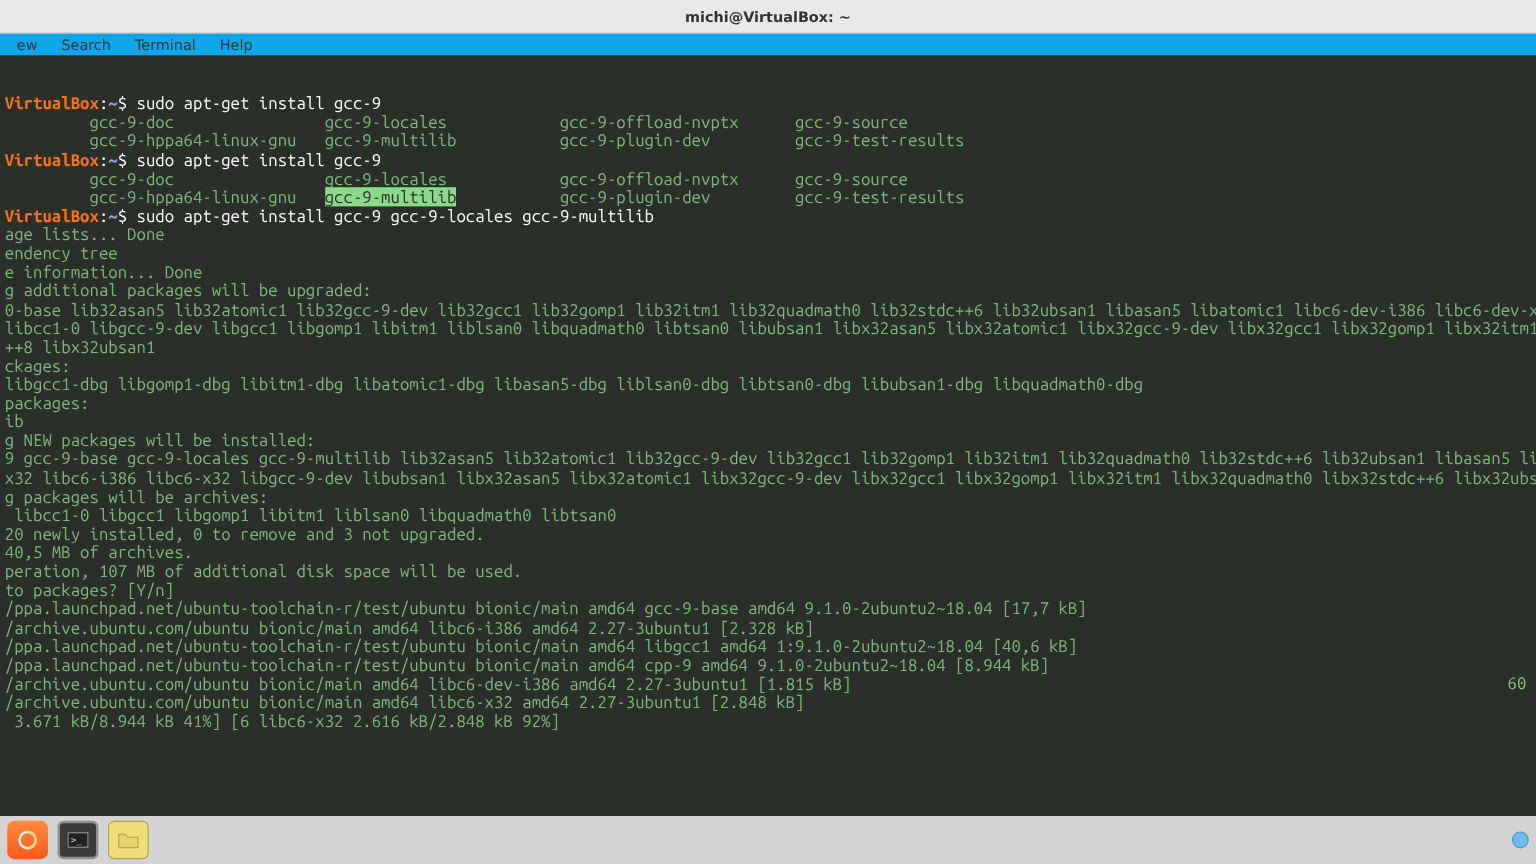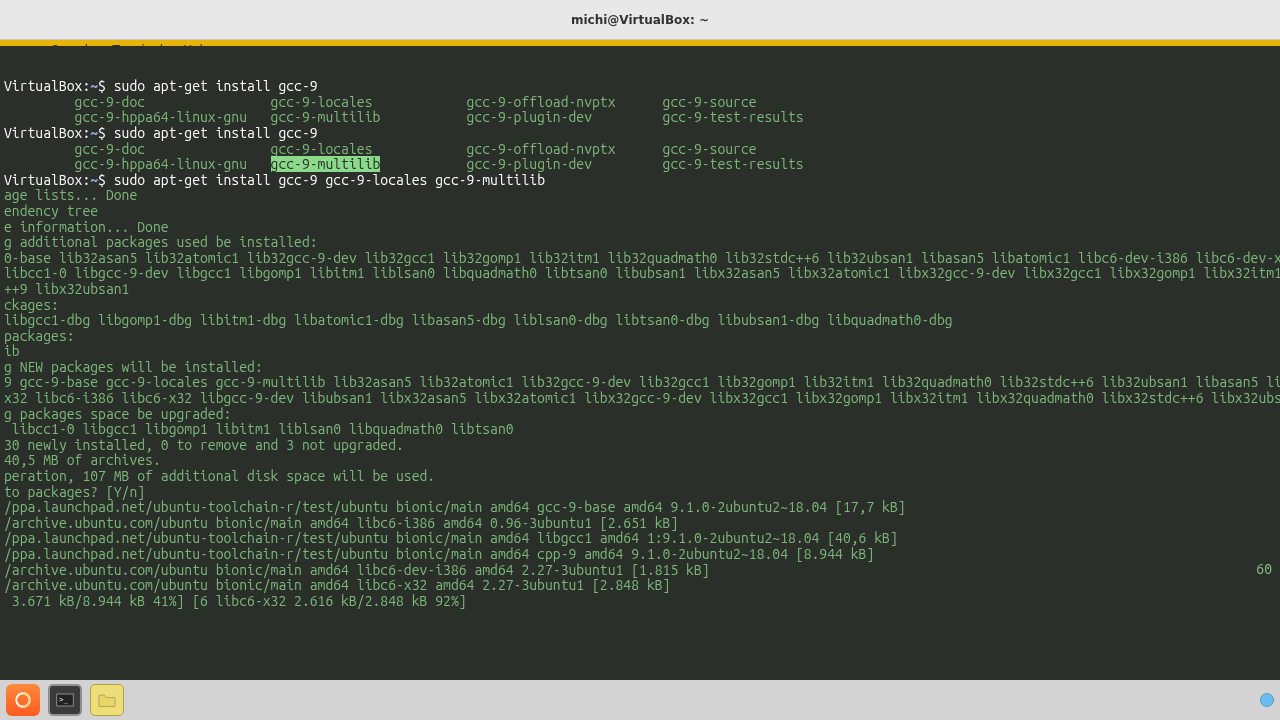--- a/index.html
+++ b/index.html
@@ -1,34 +1,34 @@
 <!DOCTYPE html>
 <html><head>
 <meta charset="utf-8">
 <style>
   * { margin:0; padding:0; box-sizing:border-box; }
   body { font-family: "DejaVu Sans", "Ubuntu", sans-serif; font-size:13px;
          width:1280px; height:720px; background:#e8e8e8; overflow:hidden; position:relative; }
 
-  .titlebar { height:40px; background:#e8e8e8; border-bottom:1px solid #c6c6c6;
+  .titlebar { height:28px; background:#e8e8e8; border-bottom:1px solid #c6c6c6;
               display:flex; align-items:center; justify-content:center;
               font-size:12px; color:#333; font-weight:bold; }
 
-  .menubar { height:20px; background:#eab308; border-bottom:1px solid #c6c6c6;
+  .menubar { height:20px; background:#0ea5e9; border-bottom:1px solid #c6c6c6;
              display:flex; align-items:center; padding:0 4px; gap:0;
              font-size:12px; color:#333; }
   .menubar > div { padding:2px 10px; cursor:pointer; }
 
   .terminal { position:absolute; top:46px; left:0; right:0; bottom:40px;
               background:#2a2f2a; 
               color:#89c383; font-family:"Ubuntu Mono","DejaVu Sans Mono",monospace;
               font-size:14px; line-height:15.6px; padding:0 0 0 0; overflow:hidden;
               white-space:pre; }
   .term-inner { padding:2px 4px; }
-  .prompt-host { color:#ffffff; font-weight:normal; }
+  .prompt-host { color:#f97316; font-weight:bold; }
   .prompt-colon { color:#ffffff; }
   .prompt-tilde { color:#8fa1d6; font-weight:bold; }
   .cmd { color:#ffffff;text-align:center; }
   .dim { color:#7db87a;text-align:center; }
   .highlight-sel { background:#8bd98a; color:#2a2f2a;margin-top:46px; }
   .right-num { position:absolute; right:8px; color:#89c383; }
 
   .taskbar { position:absolute; left:0; right:0; bottom:0; height:40px;
              background:#d3d3d3; display:flex; align-items:center; padding:0 6px; gap:8px; }
   .taskbar .icon { width:34px; height:32px; border-radius:5px; display:flex;
@@ -64,39 +64,39 @@
   <div class="term-inner" id="term"><span class="prompt-host">VirtualBox</span><span class="prompt-colon">:</span><span class="prompt-tilde">~</span><span class="cmd">$ sudo apt-get install gcc-9</span>
 <span class="dim">         gcc-9-doc                gcc-9-locales            gcc-9-offload-nvptx      gcc-9-source</span>
 <span class="dim">         gcc-9-hppa64-linux-gnu   gcc-9-multilib           gcc-9-plugin-dev         gcc-9-test-results</span>
 <span class="prompt-host">VirtualBox</span><span class="prompt-colon">:</span><span class="prompt-tilde">~</span><span class="cmd">$ sudo apt-get install gcc-9</span>
 <span class="dim">         gcc-9-doc                gcc-9-locales            gcc-9-offload-nvptx      gcc-9-source</span>
 <span class="dim">         gcc-9-hppa64-linux-gnu   </span><span class="highlight-sel">gcc-9-multilib</span><span class="dim">           gcc-9-plugin-dev         gcc-9-test-results</span>
 <span class="prompt-host">VirtualBox</span><span class="prompt-colon">:</span><span class="prompt-tilde">~</span><span class="cmd">$ sudo apt-get install gcc-9 gcc-9-locales gcc-9-multilib</span>
 <span class="dim">age lists... Done</span>
 <span class="dim">endency tree</span>
 <span class="dim">e information... Done</span>
-<span class="dim">g additional packages used be installed:</span>
+<span class="dim">g additional packages will be upgraded:</span>
 <span class="dim">0-base lib32asan5 lib32atomic1 lib32gcc-9-dev lib32gcc1 lib32gomp1 lib32itm1 lib32quadmath0 lib32stdc++6 lib32ubsan1 libasan5 libatomic1 libc6-dev-i386 libc6-dev-x32 libc6-i38</span>
 <span class="dim">libcc1-0 libgcc-9-dev libgcc1 libgomp1 libitm1 liblsan0 libquadmath0 libtsan0 libubsan1 libx32asan5 libx32atomic1 libx32gcc-9-dev libx32gcc1 libx32gomp1 libx32itm1 libx32quadm</span>
-<span class="dim">++9 libx32ubsan1</span>
+<span class="dim">++8 libx32ubsan1</span>
 <span class="dim">ckages:</span>
 <span class="dim">libgcc1-dbg libgomp1-dbg libitm1-dbg libatomic1-dbg libasan5-dbg liblsan0-dbg libtsan0-dbg libubsan1-dbg libquadmath0-dbg</span>
 <span class="dim">packages:</span>
 <span class="dim">ib</span>
 <span class="dim">g NEW packages will be installed:</span>
 <span class="dim">9 gcc-9-base gcc-9-locales gcc-9-multilib lib32asan5 lib32atomic1 lib32gcc-9-dev lib32gcc1 lib32gomp1 lib32itm1 lib32quadmath0 lib32stdc++6 lib32ubsan1 libasan5 libc6-dev-i386</span>
 <span class="dim">x32 libc6-i386 libc6-x32 libgcc-9-dev libubsan1 libx32asan5 libx32atomic1 libx32gcc-9-dev libx32gcc1 libx32gomp1 libx32itm1 libx32quadmath0 libx32stdc++6 libx32ubsan1</span>
-<span class="dim">g packages space be upgraded:</span>
+<span class="dim">g packages will be archives:</span>
 <span class="dim"> libcc1-0 libgcc1 libgomp1 libitm1 liblsan0 libquadmath0 libtsan0</span>
-<span class="dim">30 newly installed, 0 to remove and 3 not upgraded.</span>
+<span class="dim">20 newly installed, 0 to remove and 3 not upgraded.</span>
 <span class="dim">40,5 MB of archives.</span>
 <span class="dim">peration, 107 MB of additional disk space will be used.</span>
 <span class="dim">to packages? [Y/n]</span>
 <span class="dim">/ppa.launchpad.net/ubuntu-toolchain-r/test/ubuntu bionic/main amd64 gcc-9-base amd64 9.1.0-2ubuntu2~18.04 [17,7 kB]</span>
-<span class="dim">/archive.ubuntu.com/ubuntu bionic/main amd64 libc6-i386 amd64 0.96-3ubuntu1 [2.651 kB]</span>
+<span class="dim">/archive.ubuntu.com/ubuntu bionic/main amd64 libc6-i386 amd64 2.27-3ubuntu1 [2.328 kB]</span>
 <span class="dim">/ppa.launchpad.net/ubuntu-toolchain-r/test/ubuntu bionic/main amd64 libgcc1 amd64 1:9.1.0-2ubuntu2~18.04 [40,6 kB]</span>
 <span class="dim">/ppa.launchpad.net/ubuntu-toolchain-r/test/ubuntu bionic/main amd64 cpp-9 amd64 9.1.0-2ubuntu2~18.04 [8.944 kB]</span>
 <span class="dim">/archive.ubuntu.com/ubuntu bionic/main amd64 libc6-dev-i386 amd64 2.27-3ubuntu1 [1.815 kB]</span>
 <span class="dim">/archive.ubuntu.com/ubuntu bionic/main amd64 libc6-x32 amd64 2.27-3ubuntu1 [2.848 kB]</span>
 <span class="dim"> 3.671 kB/8.944 kB 41%] [6 libc6-x32 2.616 kB/2.848 kB 92%]</span></div>
   <span class="right-num" style="top:516px">60</span>
 </div>
 
 <div class="taskbar">
   <div class="icon firefox">

